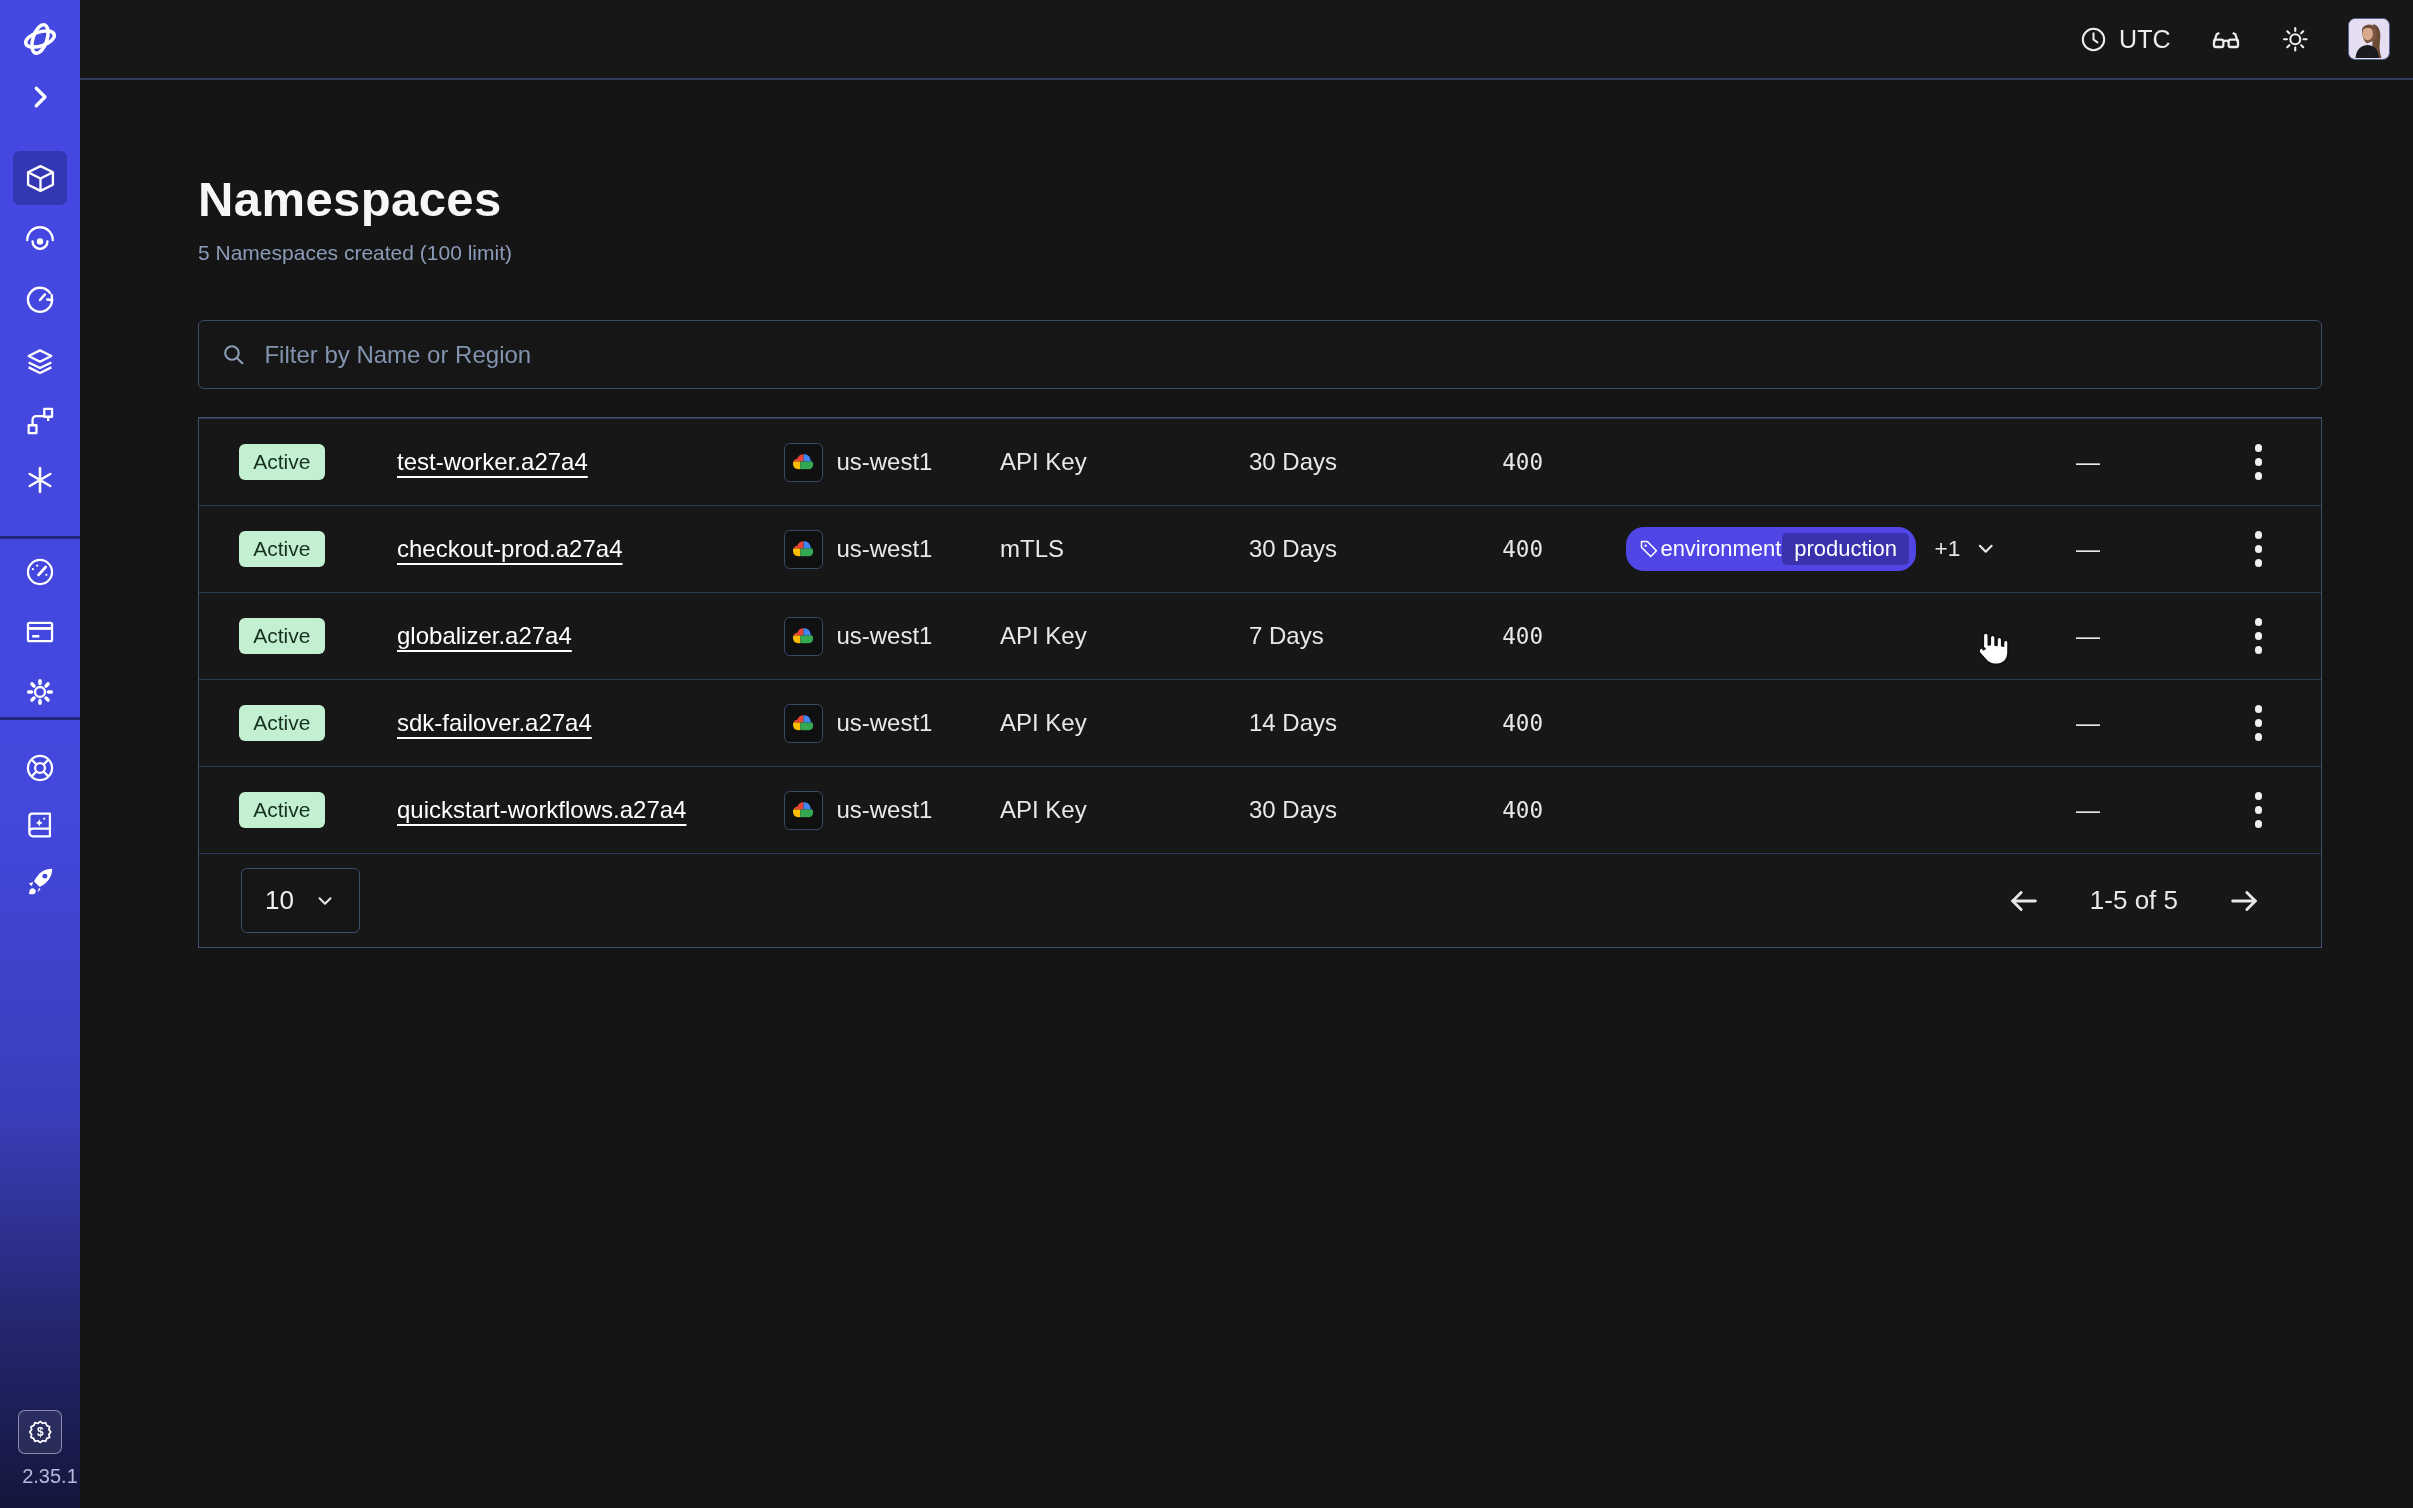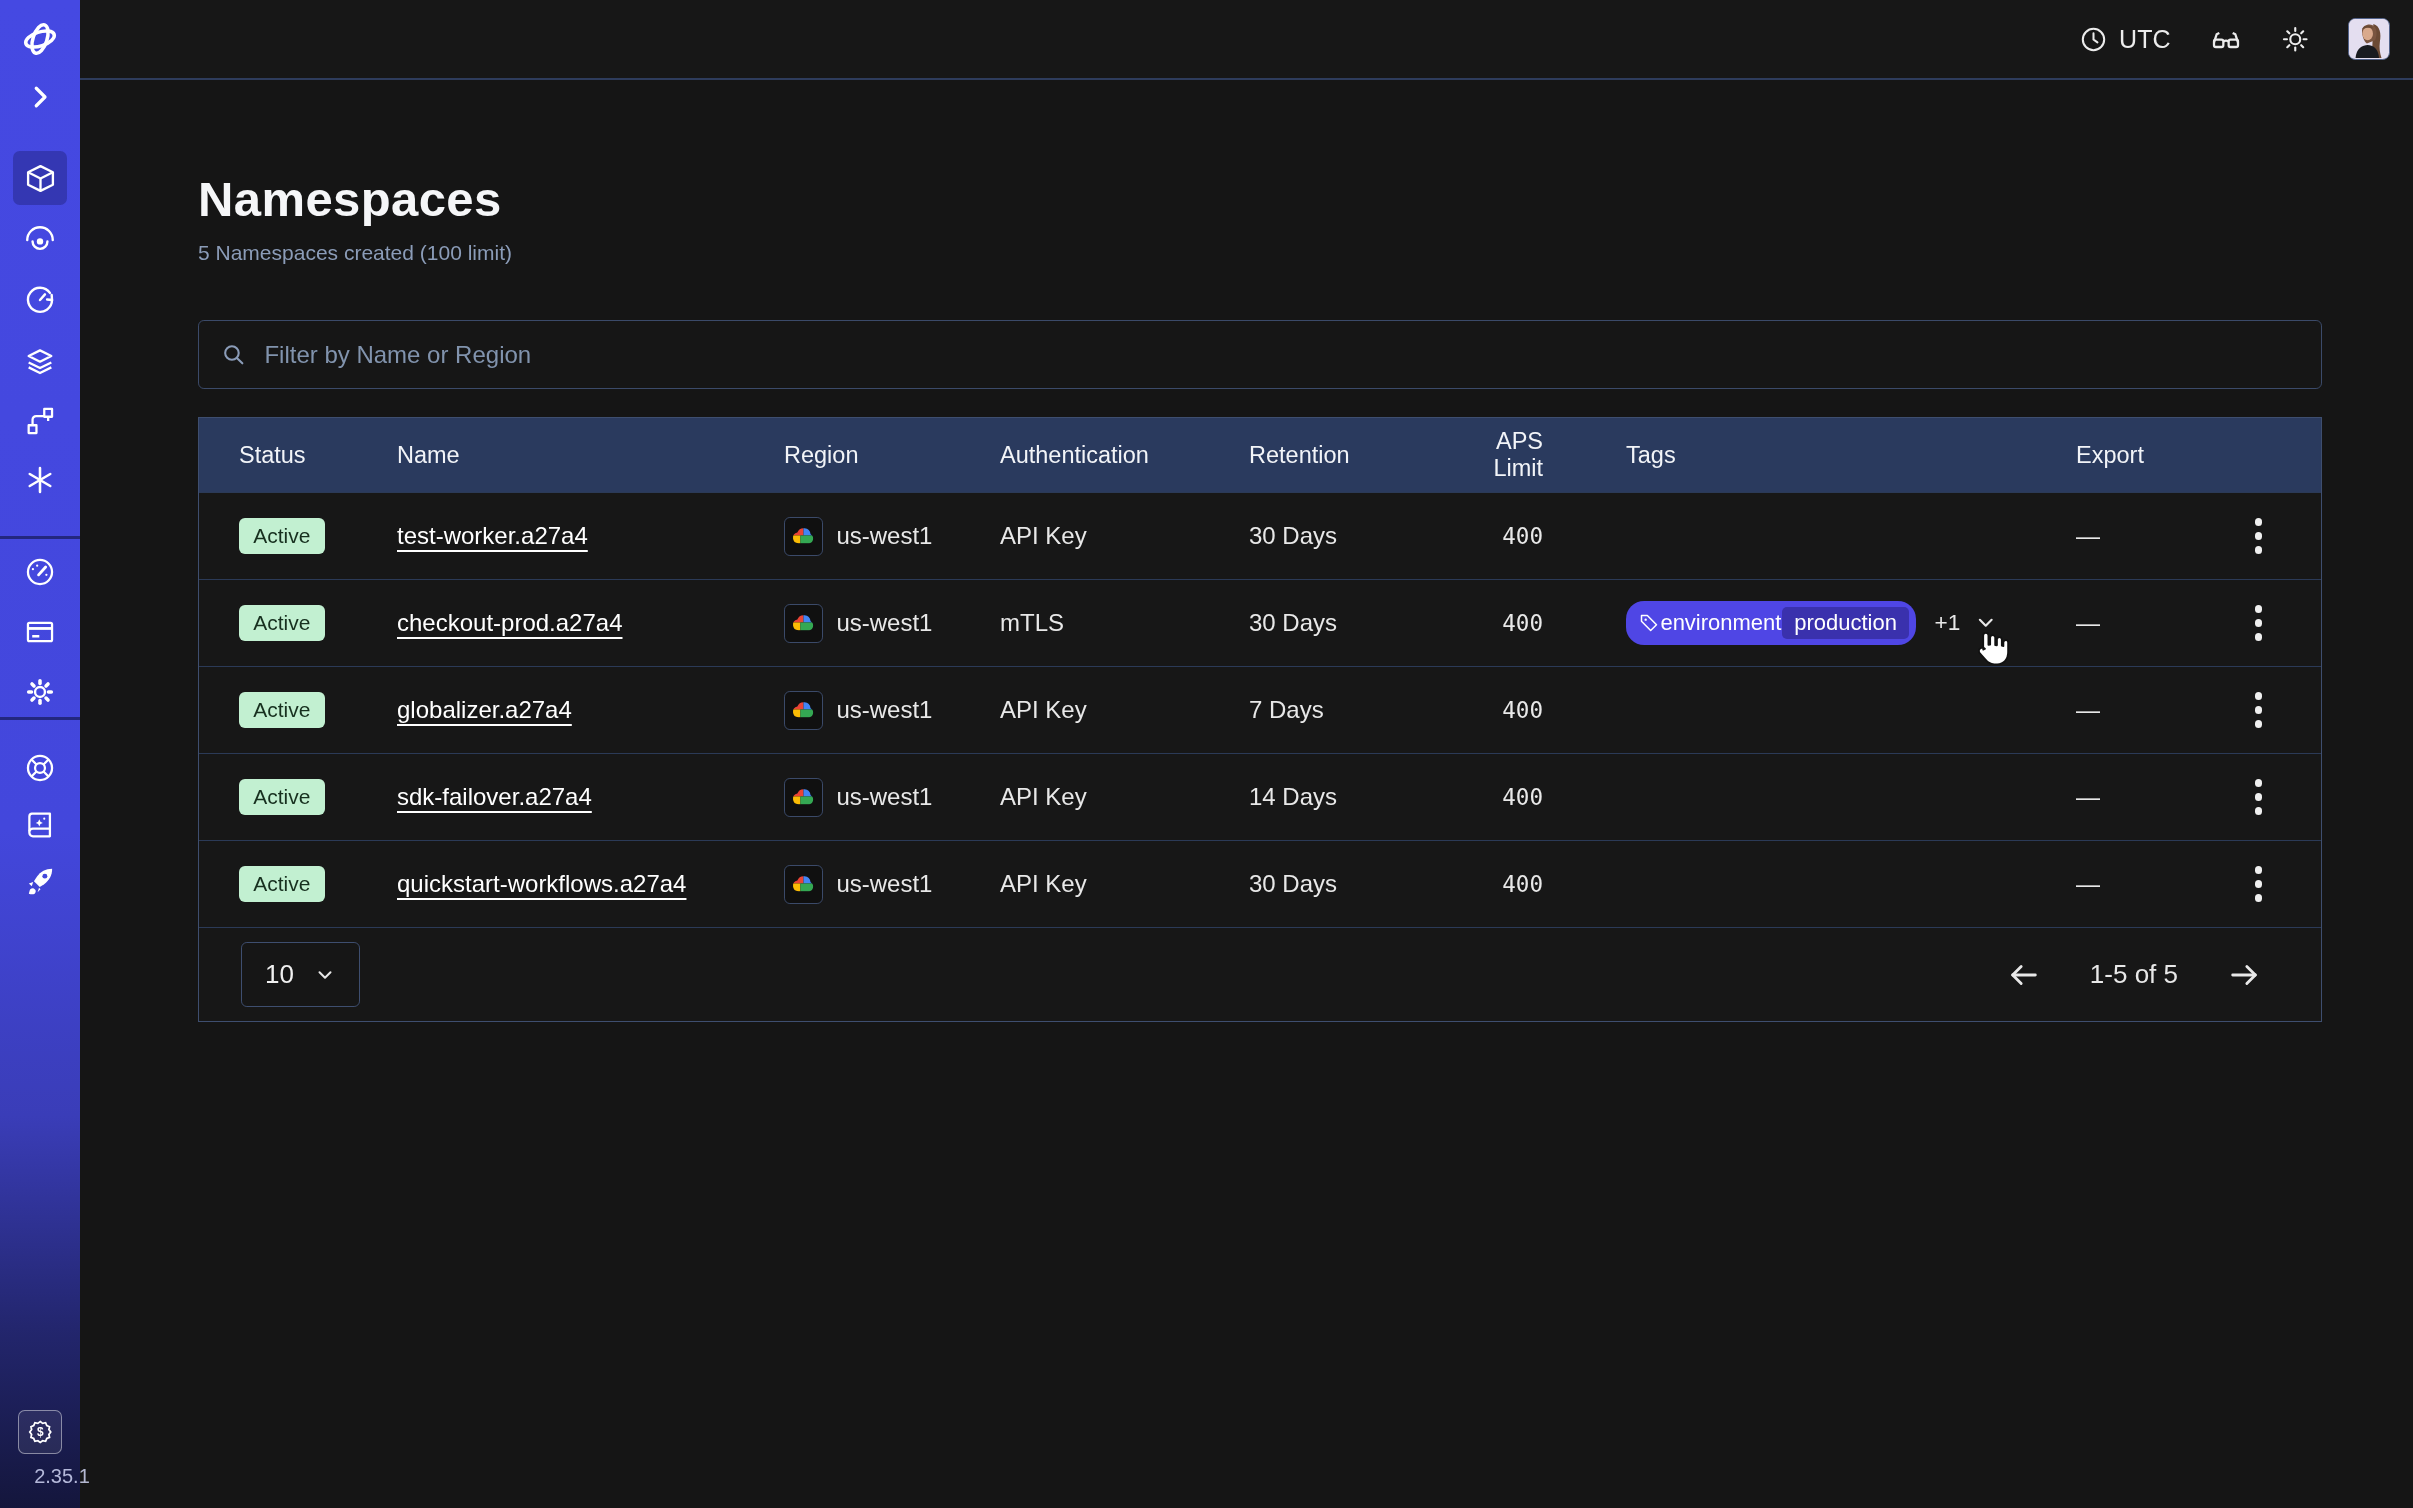--- a/index.html
+++ b/index.html
@@ -10,21 +10,21 @@
   .sidebar {
     position:absolute; left:0; top:0; width:80px; height:1508px;
     background:linear-gradient(180deg,#4549e2 0%,#4347dc 55%,#3a3db8 74%,#23266e 88%,#14163c 100%);
     z-index:5;
   }
   .snav { position:absolute; left:0; width:80px; display:flex; justify-content:center; color:#ffffff; }
   .snav svg { display:block; }
   .active-box { position:absolute; left:13.4px; top:151px; width:54px; height:54px; background:rgba(10,10,60,0.28); border-radius:6.7px; display:flex; align-items:center; justify-content:center; color:#fff; }
   .sdivider { position:absolute; left:0; width:80px; height:2.5px; background:rgba(10,12,50,0.55); }
   .credits-btn { position:absolute; left:18.4px; top:1410px; width:44px; height:44px; border:1.7px solid rgba(255,255,255,0.45); border-radius:6.7px; background:rgba(255,255,255,0.07); display:flex; align-items:center; justify-content:center; color:#fff; }
-  .version { position:absolute; left:16px; top:1465px; width:92px; text-align:center; font-size:20px; color:rgba(215,220,250,0.82); }
+  .version { position:absolute; left:4px; top:1465px; width:92px; text-align:center; font-size:20px; color:rgba(215,220,250,0.82); }
 
   
   .topbar {
     position:absolute; left:80px; top:0; width:2333px; height:80px; background:#171717;
     border-bottom:2.5px solid #2e3c5c; display:flex; align-items:center; justify-content:flex-end; gap:39px; padding-right:23px;
   }
   .tz { display:flex; align-items:center; gap:11.7px; color:#ececec; font-size:25px; }
   .topbar .icon { color:#ececec; display:flex; align-items:center; }
   .avatar { width:42px; height:42px; border-radius:7.5px; border:1.7px solid #51628a; overflow:hidden; background:#e4def0; }
 
@@ -269,31 +269,20 @@
         <svg width="25" height="25" viewBox="0 0 24 24" fill="none" stroke="currentColor" stroke-width="2" stroke-linecap="round">
             <circle cx="10.5" cy="10.5" r="6.5"></circle>
             <path d="M15.5 15.5 L20.5 20.5"></path>
           </svg>
       </span>
       <input type="text" placeholder="Filter by Name or Region" style="">
     </div>
 
     <section class="table">
 
-      <div class="trow thead">
-        <div class="c-status">Status</div>
-        <div class="c-name">Name</div>
-        <div class="c-region">Region</div>
-        <div class="c-auth">Authentication</div>
-        <div class="c-ret">Retention</div>
-        <div class="c-aps">APS Limit</div>
-        <div class="c-tags">Tags</div>
-        <div class="c-export">Export</div>
-        <div class="c-menu"></div>
-      </div>
 
       <div class="trow tbody-row">
         <div class="c-status"><span class="badge-active">Active</span></div>
         <div class="c-name"><a class="ns-link">test-worker.a27a4</a></div>
         <div class="c-region">
           <span class="region-box">
             <svg width="25" height="25" viewBox="0 0 24 24">
                 <g clip-path="url(#gcpclip)">
                   <rect x="0" y="0" width="12" height="11" fill="#EA4335"></rect>
                   <rect x="12" y="0" width="12" height="11" fill="#4285F4"></rect>

